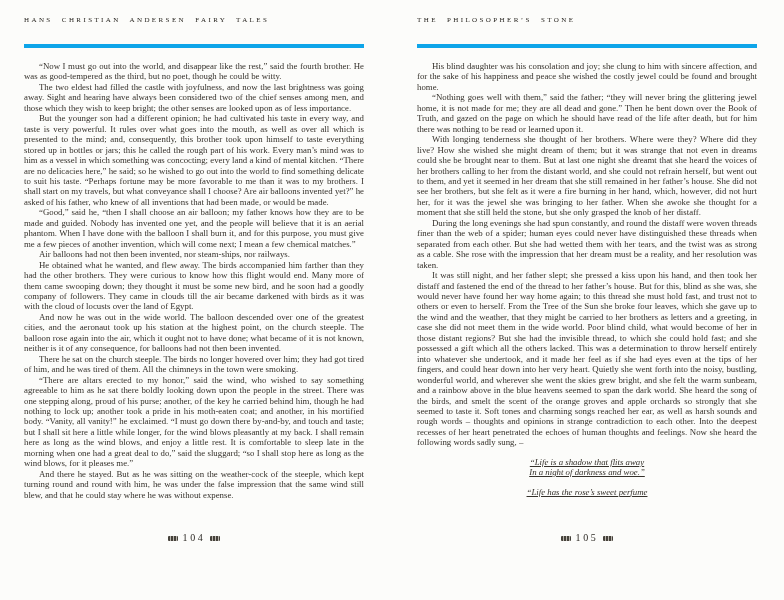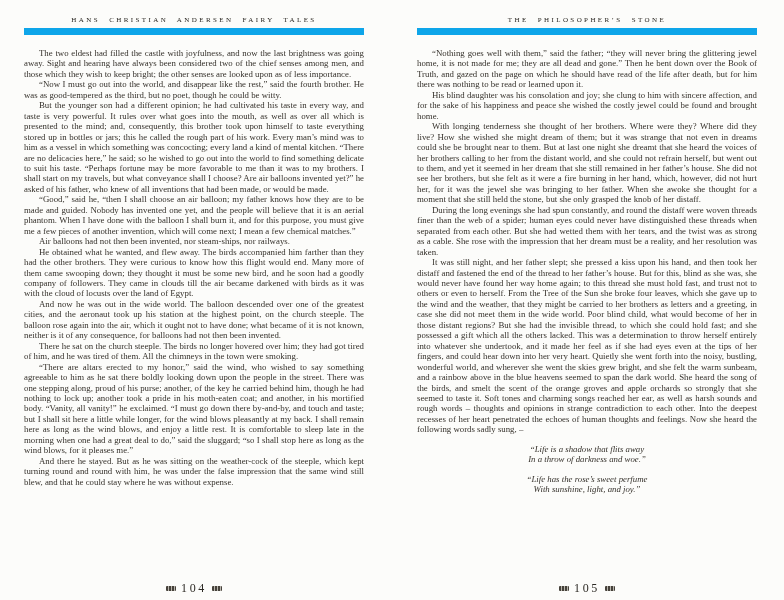--- a/index.html
+++ b/index.html
@@ -20,56 +20,57 @@
     position: absolute;
     top: 0;
     width: 340px;
     height: 600px;
   }
   .page-left  { left: 24px; }
   .page-right { left: 417px; }
 
   .running-header {
     margin-top: 16px;
-    text-align: center;
+    text-align: left;
     font-size: 7px;
     letter-spacing: 2.4px;
     word-spacing: 5px;
     color: #211e19;
-    padding-bottom: 4px;
-    border-bottom: 7px solid #0ea5e9;
+    padding-bottom: 20px;
+    border-bottom: 4px solid #0ea5e9;
   }
   .page-body {
     margin-top: 13px;
     font-size: 8.8px;
     line-height: 10.45px;
     text-align: justify;
     color: #35312b;
   }
   .page-body p {
     margin: 0;
     text-indent: 15px;
   }
   .page-body p.no-indent { text-indent: 0; }
 
   .verse {
     text-align: center;
     font-style: italic;
     margin: 9px 0;
     color: #35312b;
+    text-decoration: underline;
   }
   .verse .verse-line { display: block; }
 
   .folio {
     position: absolute;
-    top: 581px;
+    top: 532px;
     left: 0;
     width: 100%;
     text-align: center;
-    font-size: 12px;
+    font-size: 10px;
     letter-spacing: 2.6px;
     color: #2d2a25;
     white-space: nowrap;
   }
   .fleuron {
     display: inline-block;
     width: 10px;
     height: 5px;
     margin: 0 5px 1px 5px;
     vertical-align: middle;
@@ -82,54 +83,53 @@
   }
 </style>
 </head>
 <body>
 
 <div class="spread">
 
   <div class="page page-left">
     <div class="running-header">HANS CHRISTIAN ANDERSEN FAIRY TALES</div>
     <div class="page-body">
+      <p>“Now I must go out into the world, and disappear like the rest,” said the fourth brother. He was as good-tempered as the third, but no poet, though he could be witty.</p>
       <p>The two eldest had filled the castle with joyfulness, and now the last brightness was going away. Sight and hearing have always been considered two of the chief senses among men, and those which they wish to keep bright; the other senses are looked upon as of less importance.</p>
-      <p>“Now I must go out into the world, and disappear like the rest,” said the fourth brother. He was as good-tempered as the third, but no poet, though he could be witty.</p>
       <p>But the younger son had a different opinion; he had cultivated his taste in every way, and taste is very powerful. It rules over what goes into the mouth, as well as over all which is presented to the mind; and, consequently, this brother took upon himself to taste everything stored up in bottles or jars; this he called the rough part of his work. Every man’s mind was to him as a vessel in which something was concocting; every land a kind of mental kitchen. “There are no delicacies here,” he said; so he wished to go out into the world to find something delicate to suit his taste. “Perhaps fortune may be more favorable to me than it was to my brothers. I shall start on my travels, but what conveyance shall I choose? Are air balloons invented yet?” he asked of his father, who knew of all inventions that had been made, or would be made.</p>
       <p>“Good,” said he, “then I shall choose an air balloon; my father knows how they are to be made and guided. Nobody has invented one yet, and the people will believe that it is an aerial phantom. When I have done with the balloon I shall burn it, and for this purpose, you must give me a few pieces of another invention, which will come next; I mean a few chemical matches.”</p>
       <p>Air balloons had not then been invented, nor steam-ships, nor railways.</p>
       <p>He obtained what he wanted, and flew away. The birds accompanied him farther than they had the other brothers. They were curious to know how this flight would end. Many more of them came swooping down; they thought it must be some new bird, and he soon had a goodly company of followers. They came in clouds till the air became darkened with birds as it was with the cloud of locusts over the land of Egypt.</p>
       <p>And now he was out in the wide world. The balloon descended over one of the greatest cities, and the aeronaut took up his station at the highest point, on the church steeple. The balloon rose again into the air, which it ought not to have done; what became of it is not known, neither is it of any consequence, for balloons had not then been invented.</p>
       <p>There he sat on the church steeple. The birds no longer hovered over him; they had got tired of him, and he was tired of them. All the chimneys in the town were smoking.</p>
       <p>“There are altars erected to my honor,” said the wind, who wished to say something agreeable to him as he sat there boldly looking down upon the people in the street. There was one stepping along, proud of his purse; another, of the key he carried behind him, though he had nothing to lock up; another took a pride in his moth-eaten coat; and another, in his mortified body. “Vanity, all vanity!” he exclaimed. “I must go down there by-and-by, and touch and taste; but I shall sit here a little while longer, for the wind blows pleasantly at my back. I shall remain here as long as the wind blows, and enjoy a little rest. It is comfortable to sleep late in the morning when one had a great deal to do,” said the sluggard; “so I shall stop here as long as the wind blows, for it pleases me.”</p>
       <p>And there he stayed. But as he was sitting on the weather-cock of the steeple, which kept turning round and round with him, he was under the false impression that the same wind still blew, and that he could stay where he was without expense.</p>
     </div>
     <div class="folio">
       <span class="fleuron"></span><span>104</span><span class="fleuron"></span>
     </div>
   </div>
 
   <div class="page page-right">
     <div class="running-header">THE PHILOSOPHER’S STONE</div>
     <div class="page-body">
+      <p>His blind daughter was his consolation and joy; she clung to him with sincere affection, and for the sake of his happiness and peace she wished the costly jewel could be found and brought home.</p>
       <p>“Nothing goes well with them,” said the father; “they will never bring the glittering jewel home, it is not made for me; they are all dead and gone.” Then he bent down over the Book of Truth, and gazed on the page on which he should have read of the life after death, but for him there was nothing to be read or learned upon it.</p>
-      <p>His blind daughter was his consolation and joy; she clung to him with sincere affection, and for the sake of his happiness and peace she wished the costly jewel could be found and brought home.</p>
       <p>With longing tenderness she thought of her brothers. Where were they? Where did they live? How she wished she might dream of them; but it was strange that not even in dreams could she be brought near to them. But at last one night she dreamt that she heard the voices of her brothers calling to her from the distant world, and she could not refrain herself, but went out to them, and yet it seemed in her dream that she still remained in her father’s house. She did not see her brothers, but she felt as it were a fire burning in her hand, which, however, did not hurt her, for it was the jewel she was bringing to her father. When she awoke she thought for a moment that she still held the stone, but she only grasped the knob of her distaff.</p>
       <p>During the long evenings she had spun constantly, and round the distaff were woven threads finer than the web of a spider; human eyes could never have distinguished these threads when separated from each other. But she had wetted them with her tears, and the twist was as strong as a cable. She rose with the impression that her dream must be a reality, and her resolution was taken.</p>
       <p>It was still night, and her father slept; she pressed a kiss upon his hand, and then took her distaff and fastened the end of the thread to her father’s house. But for this, blind as she was, she would never have found her way home again; to this thread she must hold fast, and trust not to others or even to herself. From the Tree of the Sun she broke four leaves, which she gave up to the wind and the weather, that they might be carried to her brothers as letters and a greeting, in case she did not meet them in the wide world. Poor blind child, what would become of her in those distant regions? But she had the invisible thread, to which she could hold fast; and she possessed a gift which all the others lacked. This was a determination to throw herself entirely into whatever she undertook, and it made her feel as if she had eyes even at the tips of her fingers, and could hear down into her very heart. Quietly she went forth into the noisy, bustling, wonderful world, and wherever she went the skies grew bright, and she felt the warm sunbeam, and a rainbow above in the blue heavens seemed to span the dark world. She heard the song of the birds, and smelt the scent of the orange groves and apple orchards so strongly that she seemed to taste it. Soft tones and charming songs reached her ear, as well as harsh sounds and rough words – thoughts and opinions in strange contradiction to each other. Into the deepest recesses of her heart penetrated the echoes of human thoughts and feelings. Now she heard the following words sadly sung, –</p>
 
       <div class="verse">
         <span class="verse-line">“Life is a shadow that flits away</span>
-        <span class="verse-line">In a throw of darkness and woe.”</span>
+        <span class="verse-line">In a night of darkness and woe.”</span>
       </div>
 
 
       <div class="verse">
         <span class="verse-line">“Life has the rose’s sweet perfume</span>
-        <span class="verse-line">With sunshine, light, and joy.”</span>
       </div>
     </div>
     <div class="folio">
       <span class="fleuron"></span><span>105</span><span class="fleuron"></span>
     </div>
   </div>
 
 </div>
 
 </body></html>

